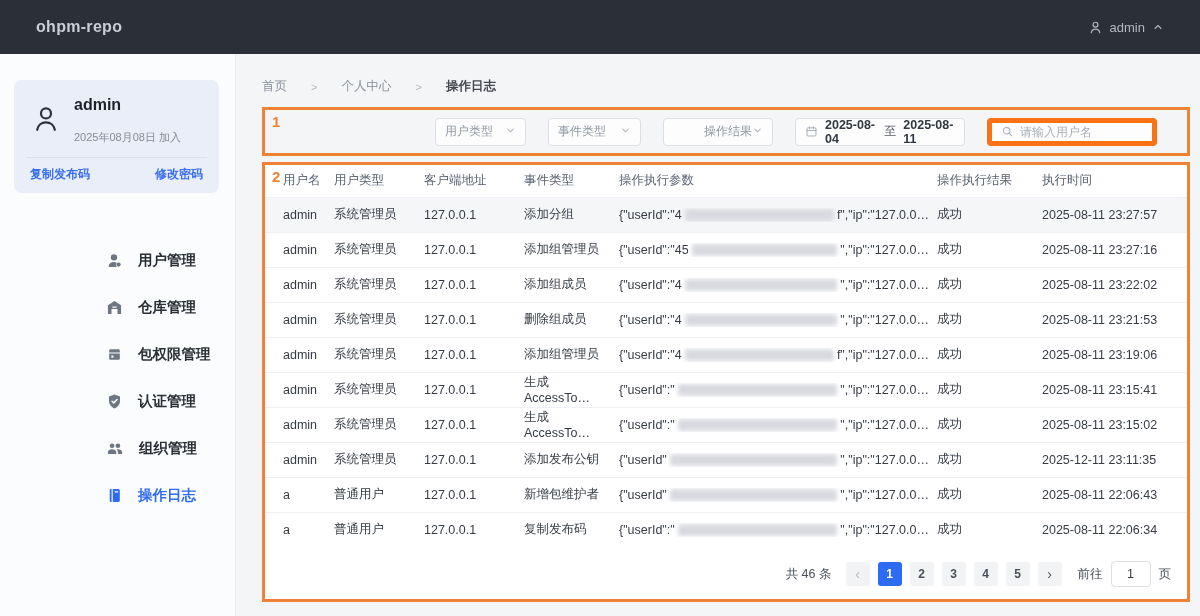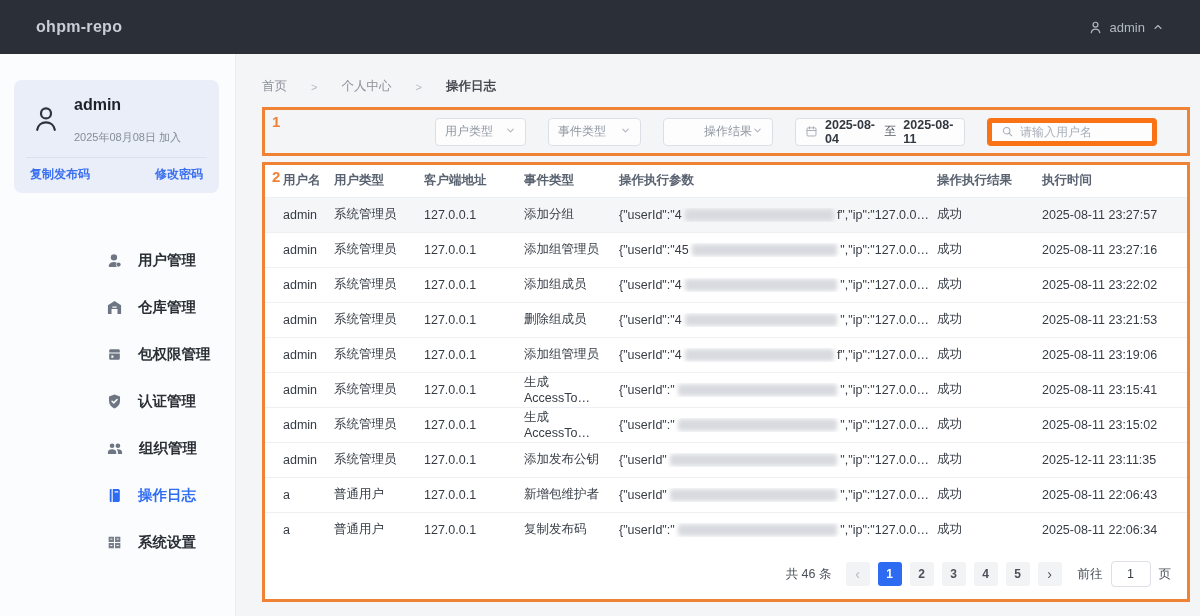--- a/index.html
+++ b/index.html
@@ -54,21 +54,21 @@
   .date-box .cal { color:#a7adb7; display:flex; }
   .date-val { font-size:12.5px; color:#32383f; font-weight:bold; }
   .date-sep { font-size:12px; color:#555b64; }
   .search-box { width:170px; height:28px; border:5px solid #f97316; border-radius:4px; background:#fdfdfe; display:flex; align-items:center; gap:6px; padding:0 9px; }
   .search-box .mag { color:#a7adb7; display:flex; }
   .search-box input { border:none; outline:none; background:transparent; font-size:12px; color:#363c45; width:100%; font-family:inherit; }
   .search-box input::placeholder { color:#a8aeb8; }
 
   
   table { width:100%; border-collapse:collapse; table-layout:fixed; }
-  th { text-align:left; font-size:12.5px; color:#596270; font-weight:bold; height:32px; padding:0 4px; }
+  th { text-align:left; font-size:12.5px; color:#596270; font-weight:normal; height:32px; padding:0 4px; }
   th:first-child, td:first-child { padding-left:18px; }
   td { font-size:12.5px; color:#363c45; height:35px; padding:0 4px; border-top:1px solid #eef0f4; }
   tbody tr:first-child td { background:#f5f6f8; }
   .col-user{width:65px;} .col-utype{width:90px;} .col-client{width:100px;} .col-event{width:95px;}
   .col-param{width:318px;} .col-result{width:105px;} .col-time{width:auto;}
   .param-cell { display:flex; align-items:center; white-space:nowrap; overflow:hidden; }
   .param-blur { flex:1; height:12px; background:#d8dadf; border-radius:2px; margin:0 3px; filter:blur(2px); min-width:30px; }
 
   
   .pagination { position:absolute; right:16px; bottom:12px; display:flex; align-items:center; gap:8px; font-size:12.5px; color:#4a505a; }
@@ -167,29 +167,20 @@
         </div>
         <div class="nav-item active">
           <span class="nav-icon">
             <svg width="17" height="17" viewBox="0 0 16 16">
               <path fill="currentColor" d="M3.5 2.8c0-.6.5-1 1-1h7c.8 0 1.5.7 1.5 1.5v9.4c0 .8-.7 1.5-1.5 1.5h-7c-.5 0-1-.4-1-1V2.8z"></path>
               <path d="M5.8 1.8v12.4" stroke="#fbfcfd" stroke-width="1.1"></path>
               <path d="M8.6 4.6h2.4" stroke="#fbfcfd" stroke-width="1.1" stroke-linecap="round"></path>
             </svg>
           </span>
           <span class="nav-label">操作日志</span>
-        </div>
-        <div class="nav-item">
-          <span class="nav-icon">
-            <svg width="17" height="17" viewBox="0 0 16 16">
-              <path fill="currentColor" d="M2.5 2.5h5v5h-5v-5zm6 0h5v5h-5v-5zm-6 6h5v5h-5v-5zm6 0h5v5h-5v-5z" opacity=".95"></path>
-              <path d="M4 4.8h2M10 4.8h2M4 10.8h2M10 10.8h2" stroke="#fbfcfd" stroke-width=".9"></path>
-            </svg>
-          </span>
-          <span class="nav-label">系统设置</span>
         </div>
       </nav>
   </aside>
 
   <main>
     <div class="breadcrumb">
       <span class="crumb">首页</span>
       <span class="crumb-sep">&gt;</span>
       <span class="crumb">个人中心</span>
       <span class="crumb-sep">&gt;</span>

